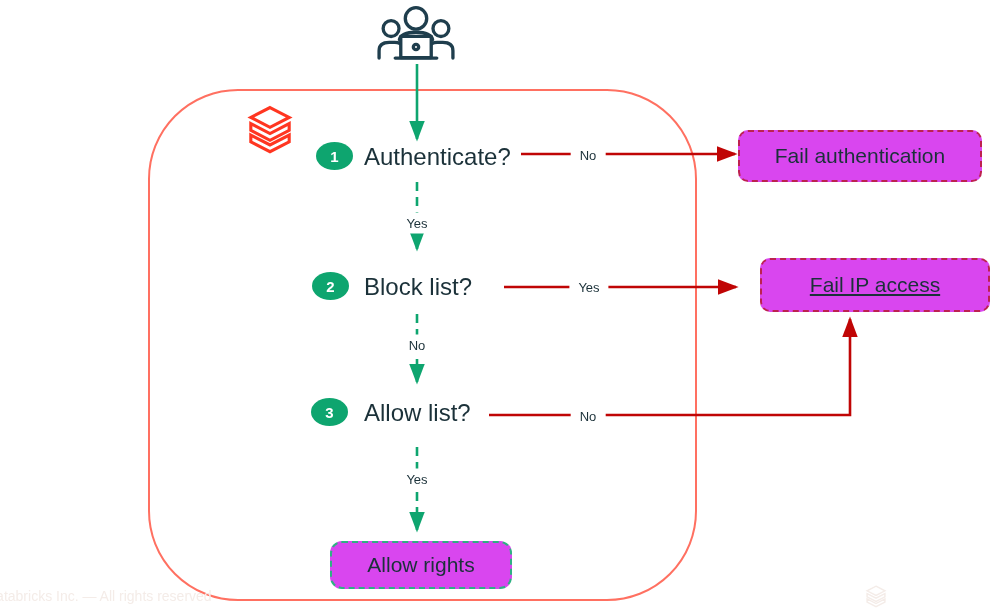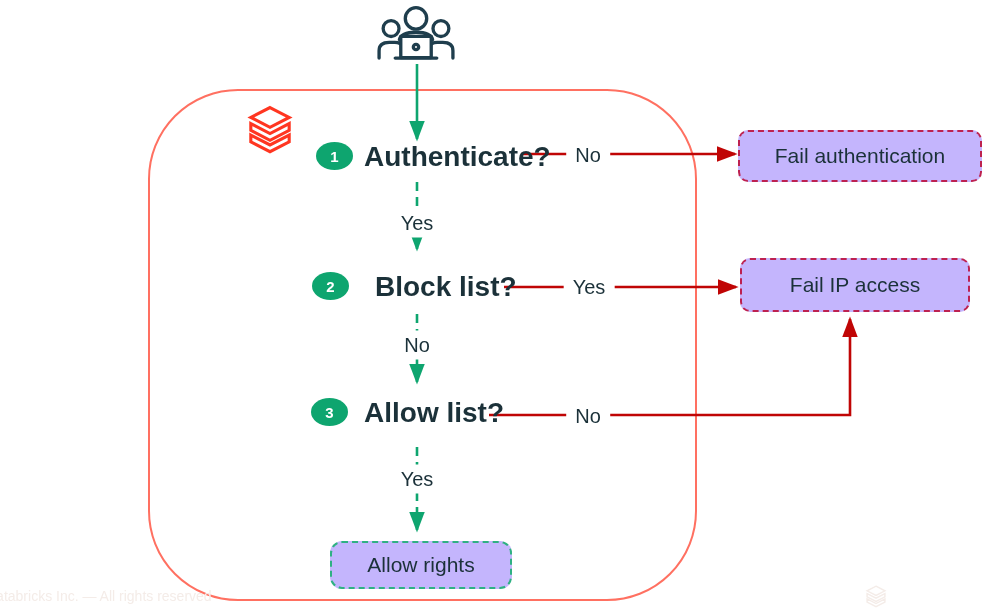--- a/index.html
+++ b/index.html
@@ -19,35 +19,35 @@
     border:2px solid var(--coral);border-radius:90px;background:transparent;
   }
   
   #connector-layer{left:0;top:0;width:1000px;height:609px;z-index:2;pointer-events:none;}
   
   .step-oval{
     width:37px;height:28px;border-radius:50%;background:var(--green);
     color:#ffffff;font-size:15px;font-weight:bold;
     display:flex;align-items:center;justify-content:center;z-index:3;
   }
-  .step-question{font-size:28px;line-height:27px;color:var(--navy);z-index:3;white-space:nowrap;font-weight:bold;}
+  .step-question{font-size:24px;line-height:27px;color:var(--navy);z-index:3;white-space:nowrap;}
   
   .lbl{
     transform:translate(-50%,-50%);background:#ffffff;padding:3px 9px;
-    font-size:20px;color:var(--navy);z-index:4;white-space:nowrap;
+    font-size:13px;color:var(--navy);z-index:4;white-space:nowrap;
   }
   
   .outcome{
-    display:flex;align-items:center;justify-content:center;background:#c4b5fd;
+    display:flex;align-items:center;justify-content:center;background:#d946ef;
     font-size:21px;color:var(--navy);z-index:3;white-space:nowrap;
   }
   .outcome.fail{border:2px dashed var(--crimson);border-radius:10px;}
   .outcome.allow{border:2px dashed var(--green_light);border-radius:12px;}
   .box-fail-auth{left:738px;top:130px;width:240px;height:48px;}
-  .box-fail-ip{left:740px;top:258px;width:226px;height:50px;}
+  .box-fail-ip{left:760px;top:258px;width:226px;height:50px;text-decoration:underline;}
   .box-allow{left:330px;top:541px;width:178px;height:44px;}
   
   .users-icon{left:368px;top:6px;z-index:3;}
   .databricks-logo{left:246px;top:105px;z-index:3;}
   .watermark{left:864px;top:585px;z-index:1;}
   
   .footer-copyright{
     left:-14px;top:588px;font-size:14px;color:var(--faint);z-index:1;white-space:nowrap;
   }
 </style>
@@ -93,21 +93,21 @@
   <path d="M504 287 H736" stroke="var(--red)" stroke-width="2.6" fill="none" marker-end="url(#arrow-red)"></path>
   <path d="M417 314 V382" stroke="var(--green)" stroke-width="2.6" fill="none" stroke-dasharray="9 6" marker-end="url(#arrow-green)"></path>
   <path d="M489 415 H850 V319" stroke="var(--red)" stroke-width="2.6" fill="none" marker-end="url(#arrow-red)"></path>
   <path d="M417 447 V530" stroke="var(--green)" stroke-width="2.6" fill="none" stroke-dasharray="9 6" marker-end="url(#arrow-green)"></path>
 </svg>
 
 <div class="abs step-oval" style="left:316px;top:142px;">1</div>
 <div class="abs step-question" style="left:364px;top:143px;">Authenticate?</div>
 
 <div class="abs step-oval" style="left:312px;top:272px;">2</div>
-<div class="abs step-question" style="left:364px;top:273px;margin-left:11px;">Block list?</div>
+<div class="abs step-question" style="left:364px;top:273px;">Block list?</div>
 
 <div class="abs step-oval" style="left:311px;top:398px;">3</div>
 <div class="abs step-question" style="left:364px;top:399px;text-align:center;">Allow list?</div>
 
 <span class="abs lbl" style="left:588px;top:155px;">No</span>
 <span class="abs lbl" style="left:417px;top:223px;">Yes</span>
 <span class="abs lbl" style="left:589px;top:287px;">Yes</span>
 <span class="abs lbl" style="left:417px;top:345px;">No</span>
 <span class="abs lbl" style="left:588px;top:416px;">No</span>
 <span class="abs lbl" style="left:417px;top:479px;">Yes</span>

